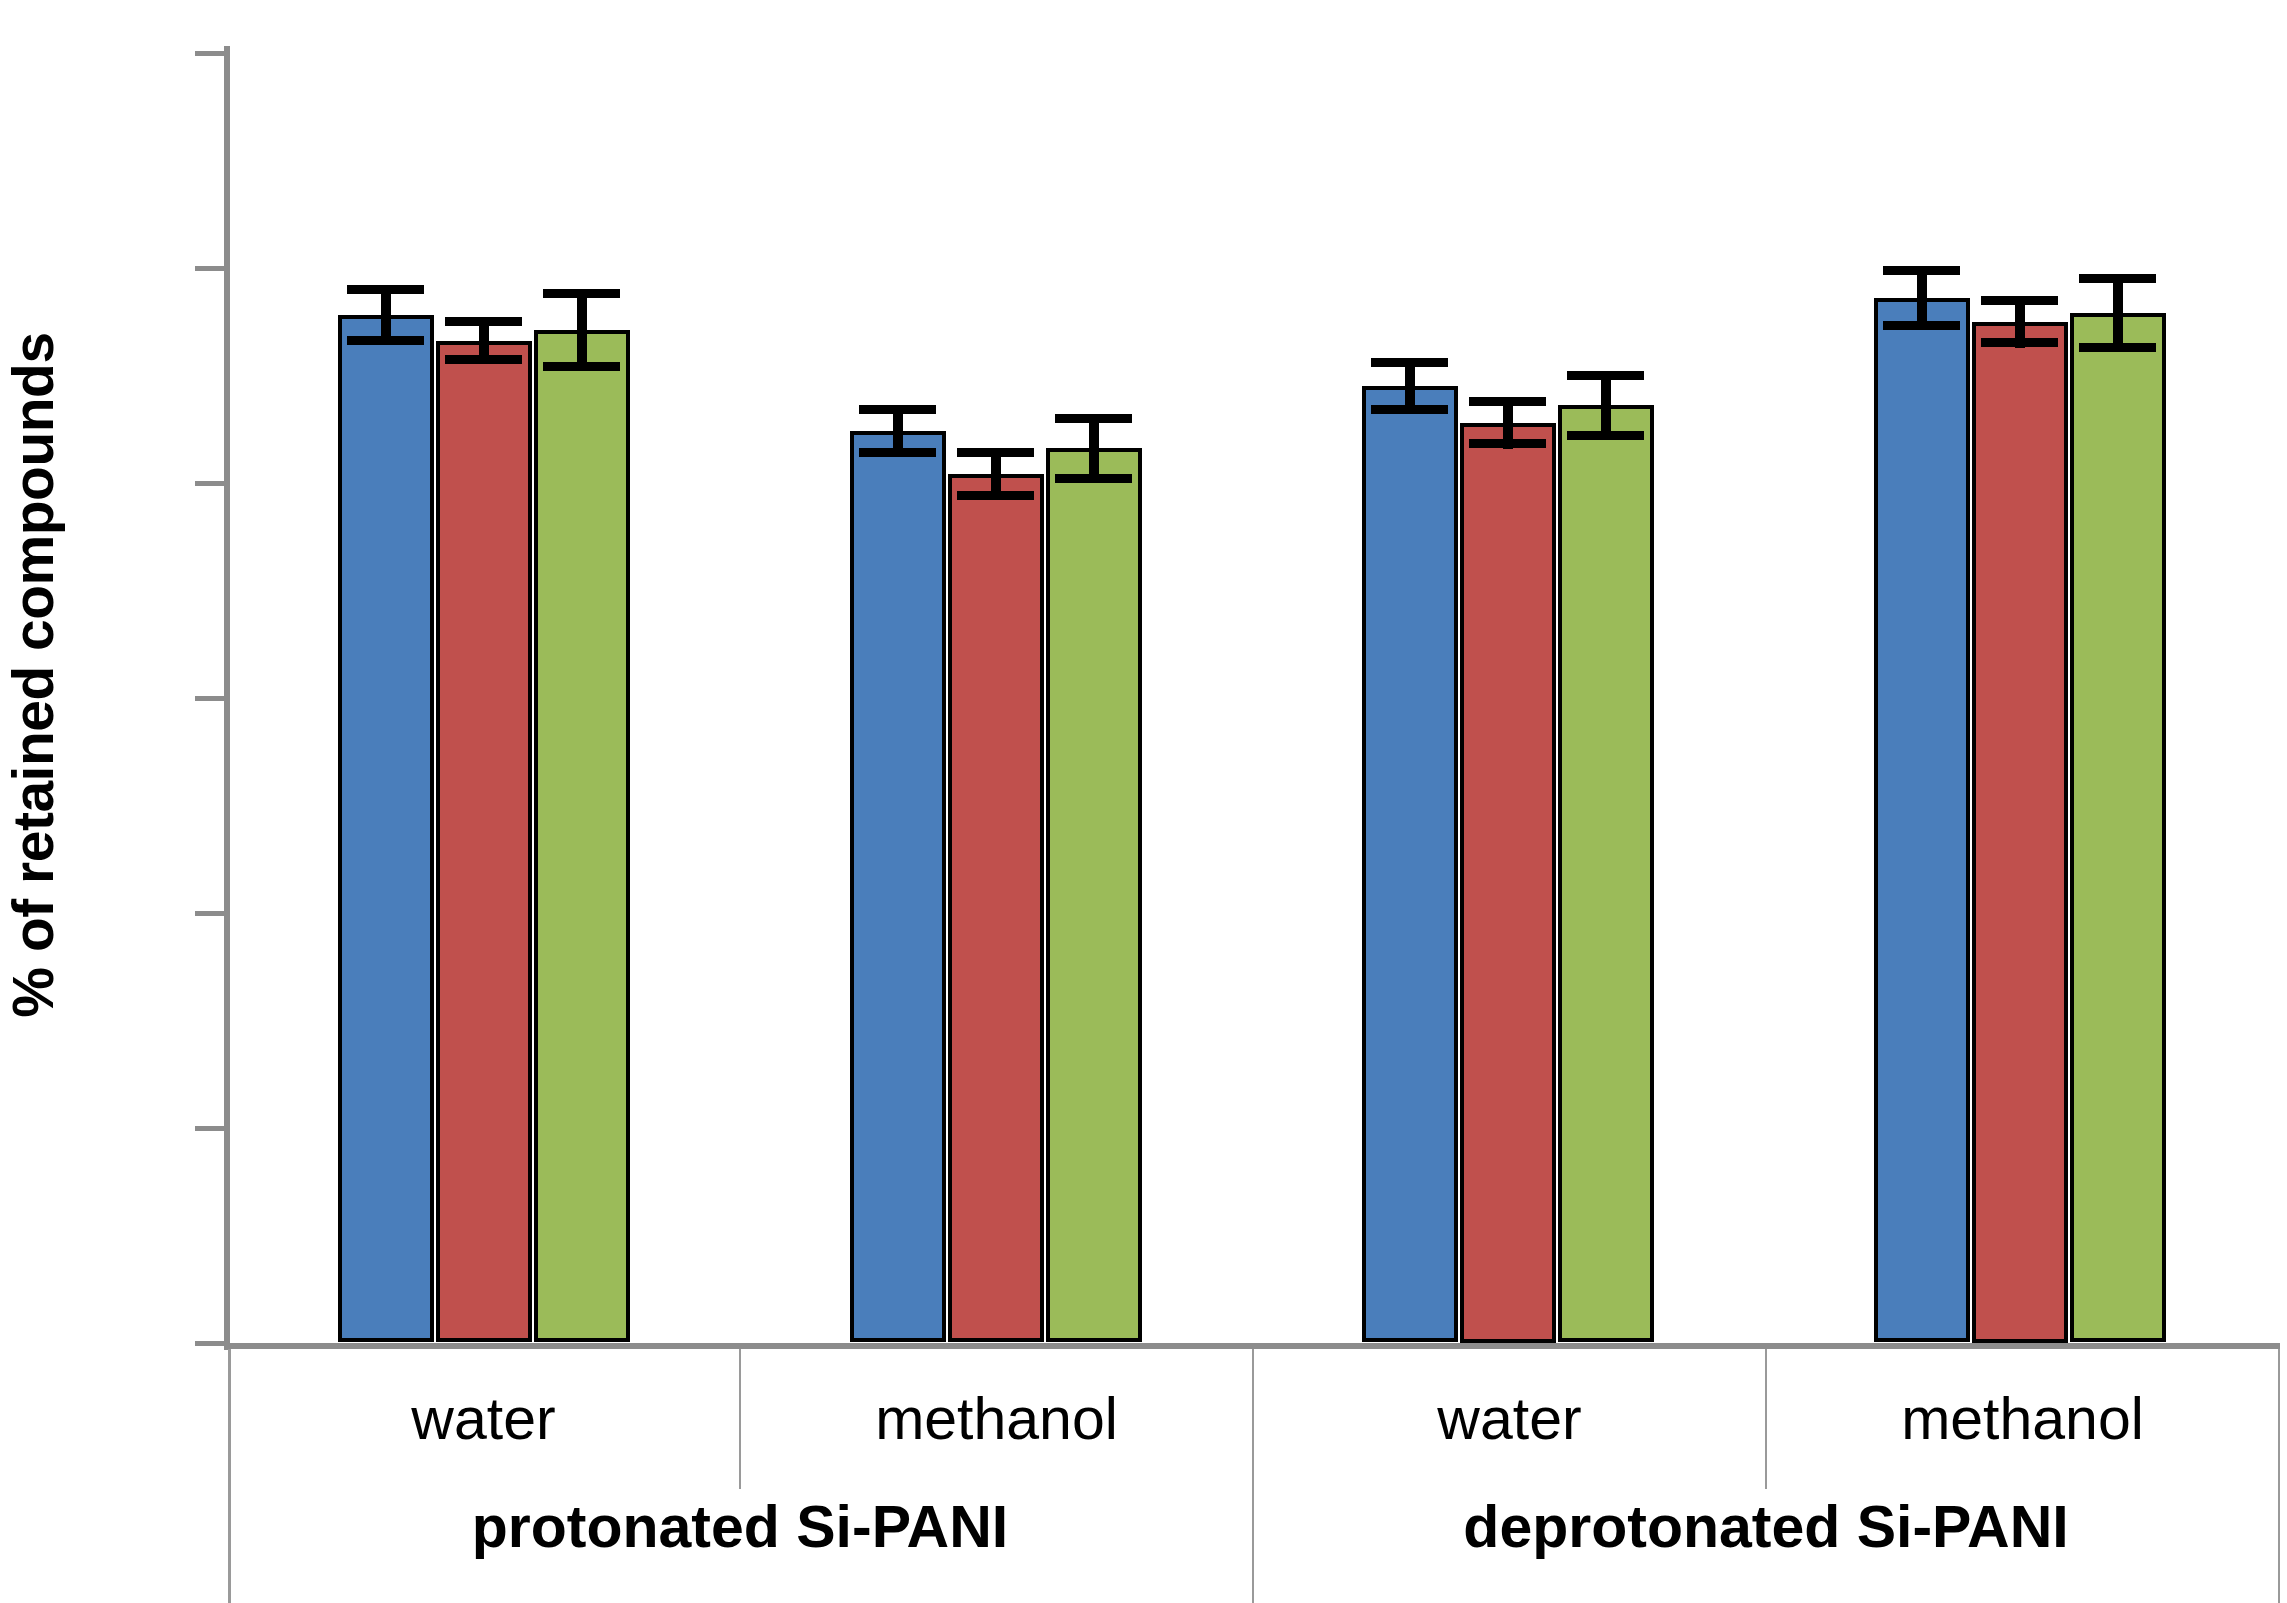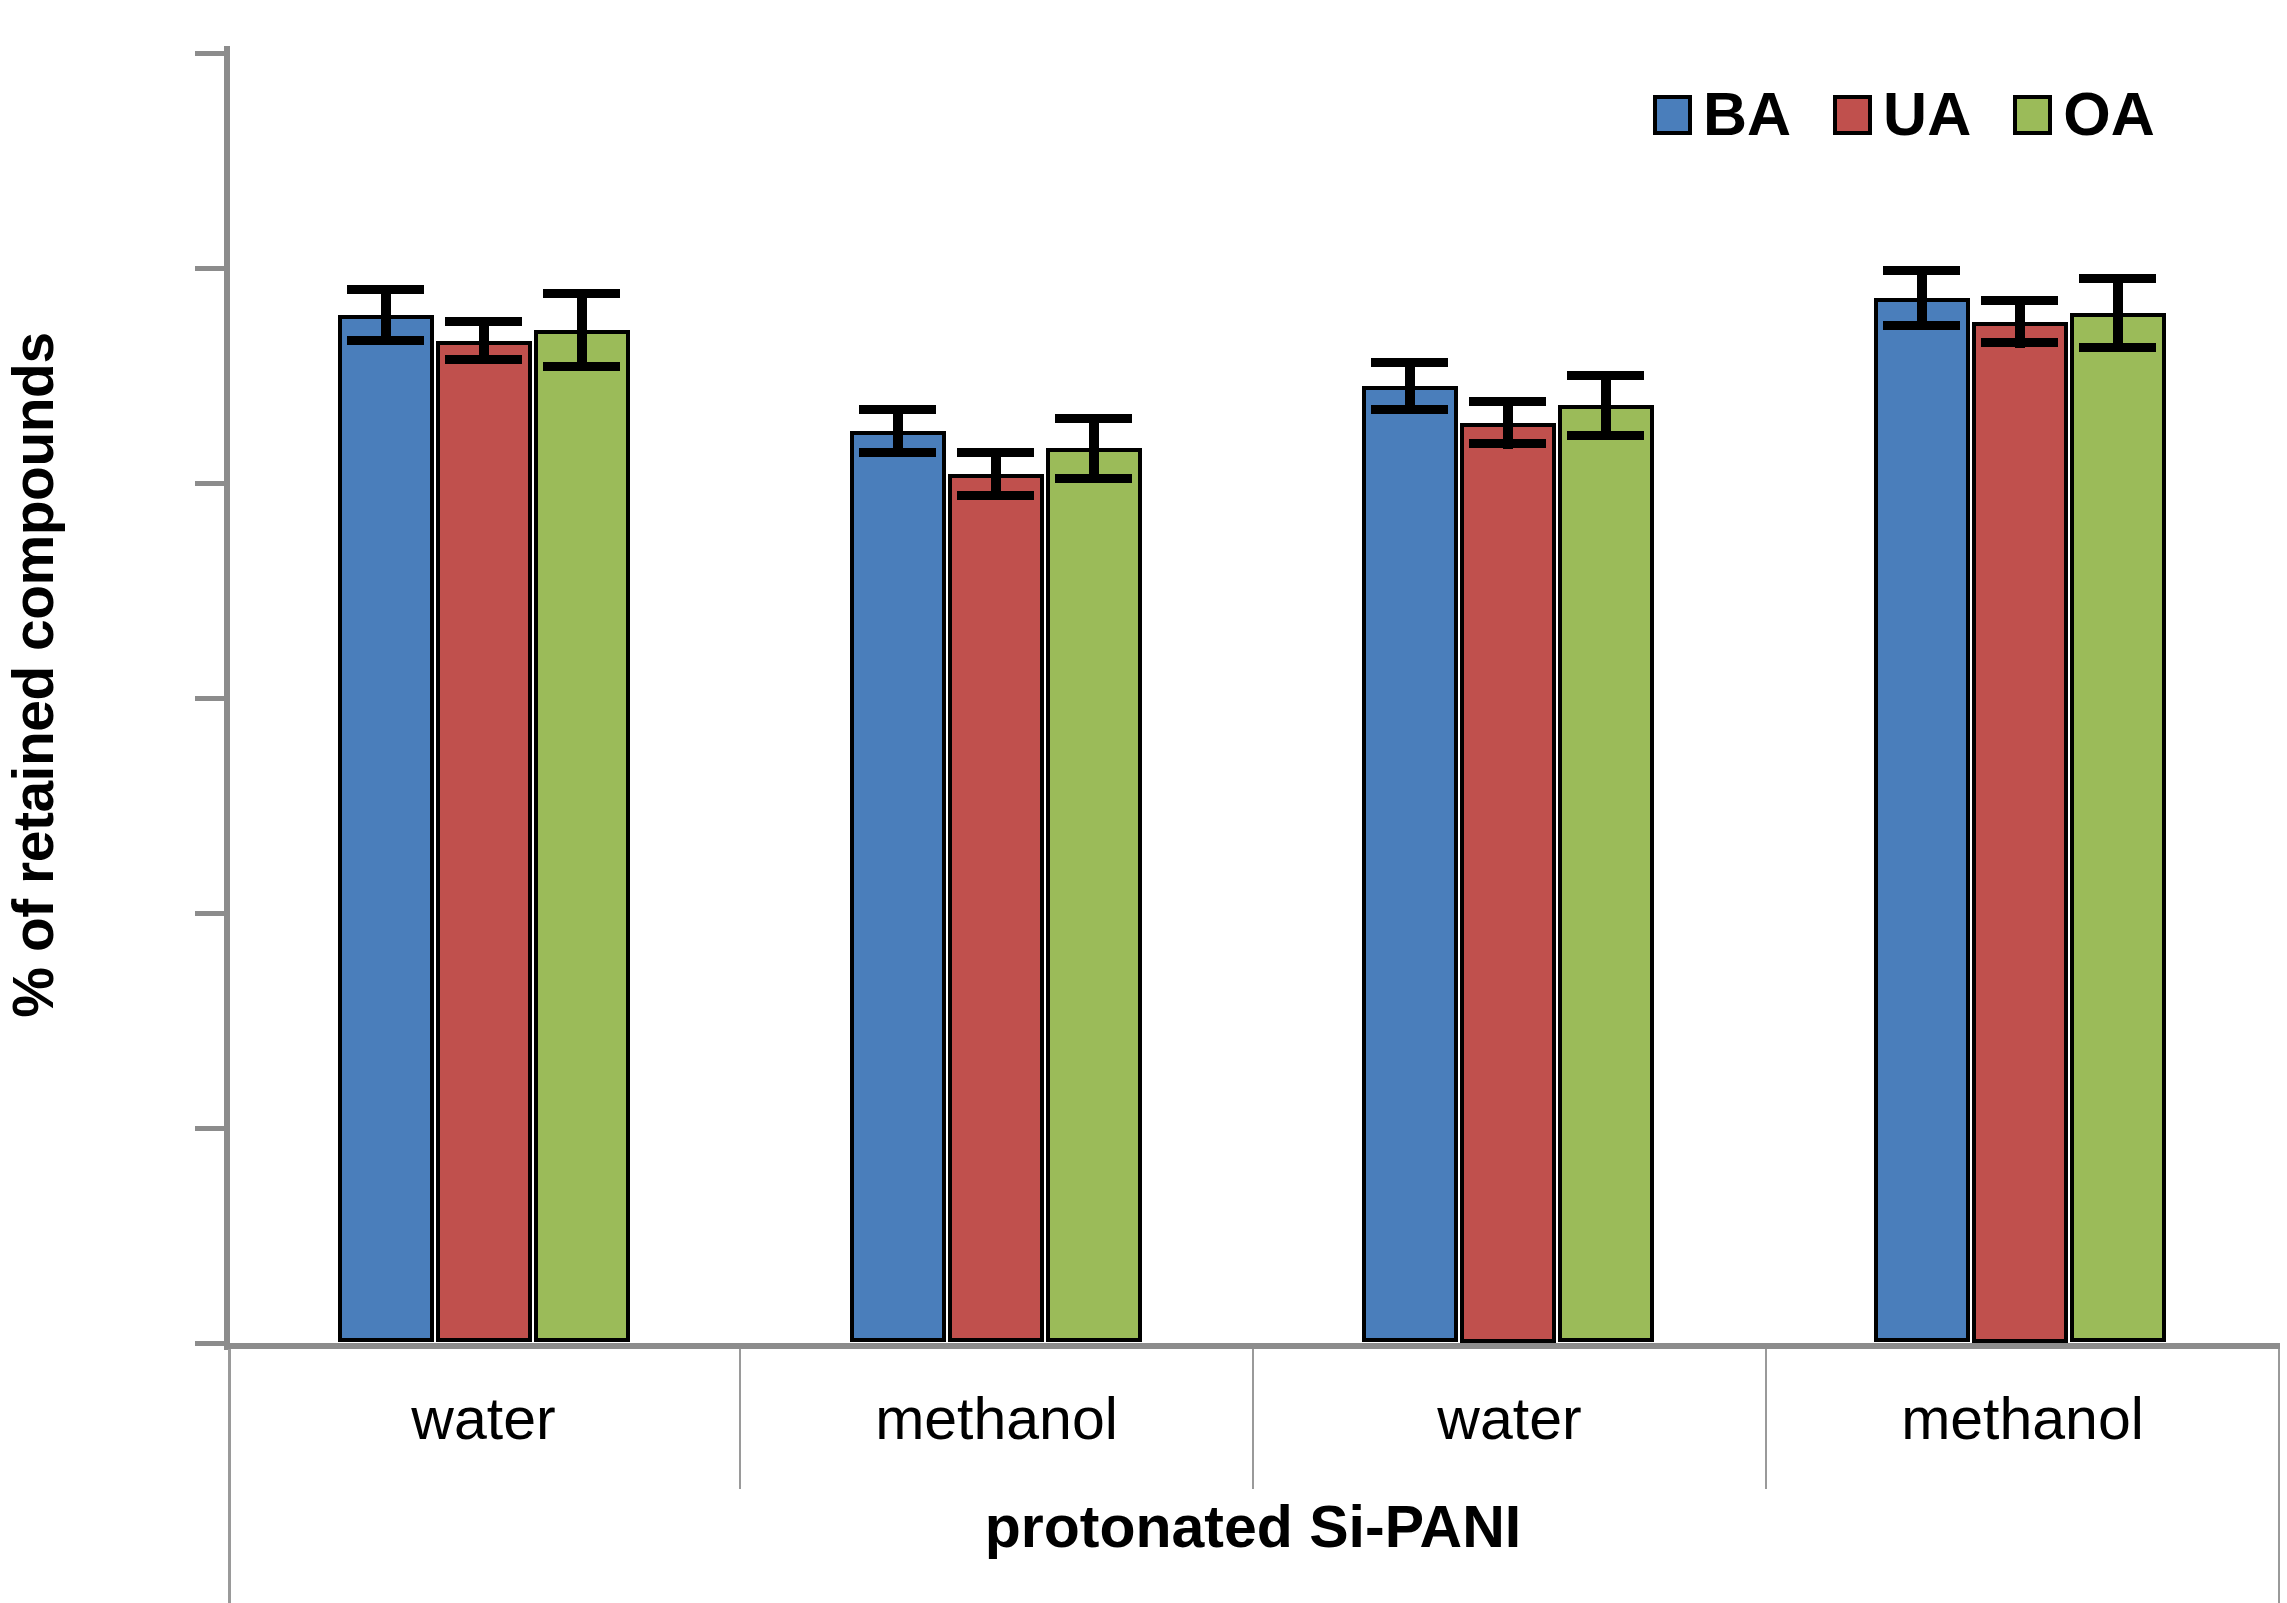--- a/index.html
+++ b/index.html
@@ -278,45 +278,32 @@
         <div class="err-cap" style="top: 285px;"></div>
       </div>
       <div class="bar" style="left: 1842px; width: 96px; top: 260px; height: 1029px; background: rgb(155, 187, 89);"></div>
       <div class="errbar" style="left: 1890px; top: 0px;">
         <div class="err-stem" style="top: 221px; height: 77px;"></div>
         <div class="err-cap" style="top: 221px;"></div>
         <div class="err-cap" style="top: 290px;"></div>
       </div>
     </div>
 
-  <div id="legend">
-      <div class="legend-item">
-        <span class="legend-swatch" style="background: rgb(74, 126, 187);"></span>
-        <span class="legend-label">BA</span>
-      </div>
-      <div class="legend-item">
-        <span class="legend-swatch" style="background: rgb(192, 80, 77);"></span>
-        <span class="legend-label">UA</span>
-      </div>
-      <div class="legend-item">
-        <span class="legend-swatch" style="background: rgb(155, 187, 89);"></span>
-        <span class="legend-label">OA</span>
-      </div>
-    </div>
 
   <div id="x-axis-labels">
     <div class="left-edge"></div>
     <div class="cat-row" id="cat-row">
         <div class="cat-cell">water</div>
         <div class="cat-cell">methanol</div>
         <div class="cat-cell">water</div>
         <div class="cat-cell">methanol</div>
       </div>
     <div class="grp-row" id="grp-row">
         <div class="grp-cell">protonated Si-PANI</div>
+        <div class="grp-cell">deprotonated Si-PANI</div>
       </div>
   </div>
 
 <div class="y-tick-mark" style="top: 51px;"></div>
     <div class="y-tick-mark" style="top: 266px;"></div>
     <div class="y-tick-mark" style="top: 481px;"></div>
     <div class="y-tick-mark" style="top: 696px;"></div>
     <div class="y-tick-mark" style="top: 911px;"></div>
     <div class="y-tick-mark" style="top: 1126px;"></div>
     <div class="y-tick-mark" style="top: 1341px;"></div>

